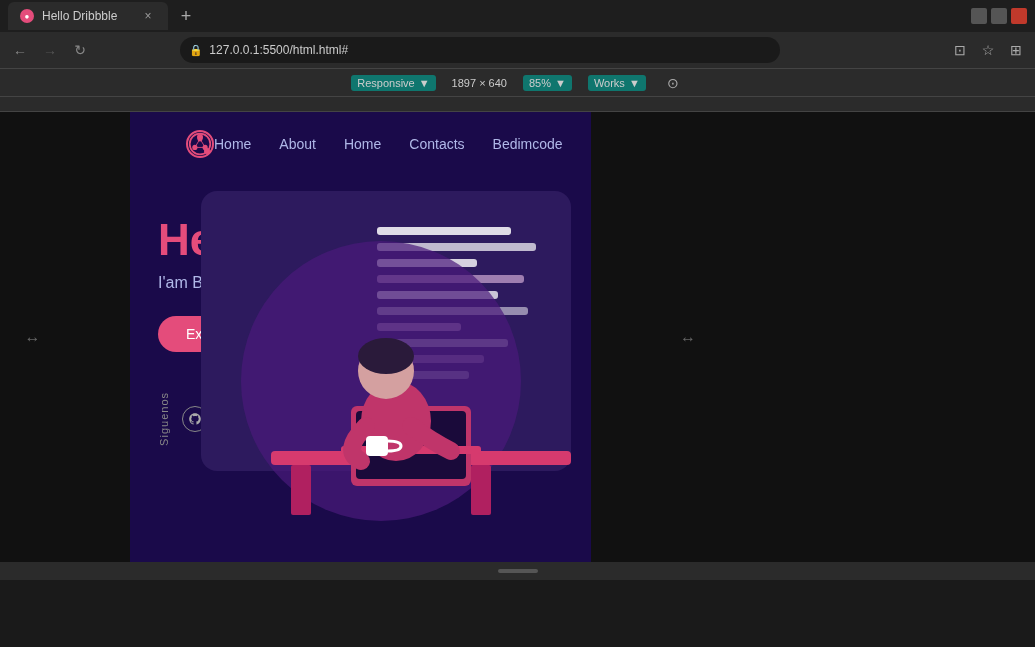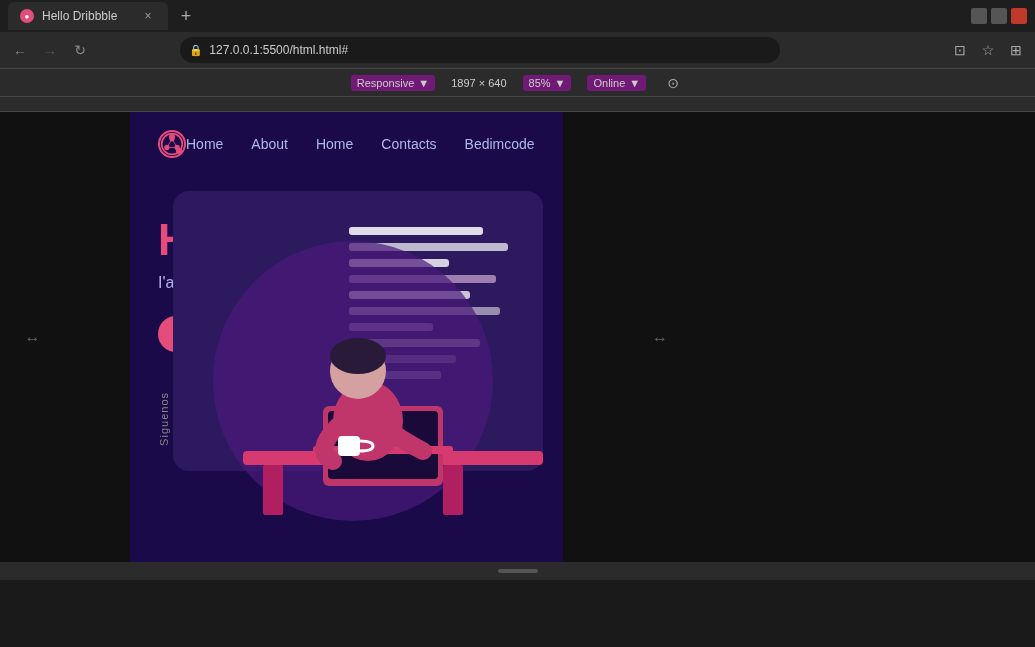--- a/index.html
+++ b/index.html
@@ -146,21 +146,21 @@
     .devtools-item {
       font-size: 11px;
       color: #ccc;
       display: flex;
       align-items: center;
       gap: 4px;
       cursor: pointer;
     }
 
     .devtools-dropdown {
-      background: #701a75;
+      background: #0f766e;
       border-radius: 3px;
       padding: 2px 6px;
       font-size: 11px;
       color: #ccc;
       display: flex;
       gap: 4px;
     }
 
     .ruler-area {
       background: #2b2b2b;
@@ -176,20 +176,21 @@
       height: 450px;
       position: relative;
       overflow: hidden;
     }
 
     
     .site-nav {
       display: flex;
       align-items: center;
       padding: 18px 28px;
+      margin-left: 28px;
     }
 
     .site-logo {
       width: 28px; height: 28px;
       border: 2px solid #e44c7b;
       border-radius: 50%;
       position: relative;
       display: flex; align-items: center; justify-content: center;
     }
 
@@ -344,21 +345,21 @@
     <div class="devtools-dropdown">
       <span>Responsive</span>
       <span>▼</span>
     </div>
     <span class="devtools-item">1897 × 640</span>
     <div class="devtools-dropdown">
       <span>85%</span>
       <span>▼</span>
     </div>
     <div class="devtools-dropdown">
-      <span>Online</span>
+      <span>Works</span>
       <span>▼</span>
     </div>
     <div class="toolbar-icon" style="color:#aaa;">⊙</div>
   </div>
 
   <div class="ruler-area"></div>
 </div>
 
 <div style="display:flex; background:#111; padding: 0;">
 

